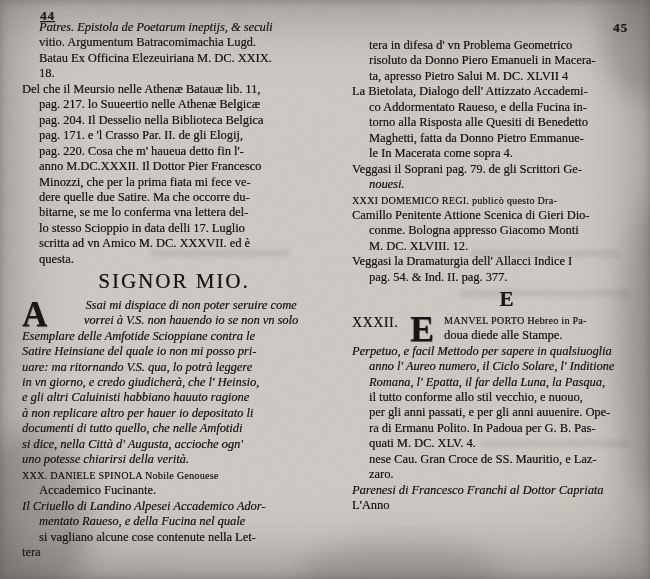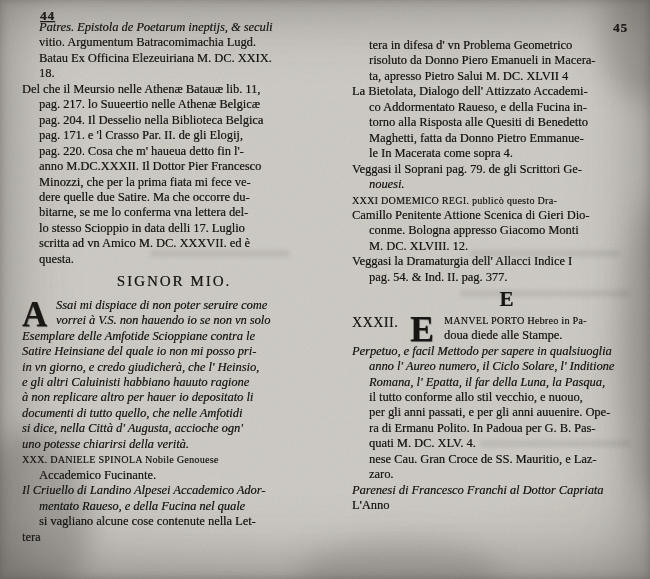--- a/index.html
+++ b/index.html
@@ -31,27 +31,27 @@
   .ind{margin-left:17px;}
   .it{font-style:italic;}
   .caps{font-size:10px;letter-spacing:.3px;}
   .cw{padding-right:10px;}
 
   .pn{position:absolute;font-size:13px;font-weight:bold;letter-spacing:1px;
       text-shadow:.4px .4px .5px rgba(20,18,16,.6);}
   .pn-left{left:40px;top:8px;text-decoration:underline;}
   .pn-right{left:613px;top:20px;}
 
-  .heading{text-align:center;font-size:15px;letter-spacing:2px;padding:7px 0 8px;}
+  .heading{text-align:center;font-size:21px;letter-spacing:2px;padding:7px 0 8px;}
   .sectE{text-align:center;font-size:21px;font-weight:bold;padding:7px 0 5px;letter-spacing:1px;}
 
   .dropwrap{position:relative;}
   .dropA{position:absolute;left:0;top:1px;font-size:35px;line-height:31px;font-weight:bold;
          text-shadow:.6px .6px .7px rgba(20,18,16,.6);}
-  .padA{margin-left:34px;}
+  .padA{margin-left:34px;text-align:center;}
 
   .dropwrapR{position:relative;}
   .lblR{position:absolute;left:0;top:2px;font-size:14px;letter-spacing:.5px;}
   .dropE{position:absolute;left:58px;top:1px;font-size:36px;line-height:31px;font-weight:bold;
          text-shadow:.6px .6px .7px rgba(20,18,16,.6);}
   .padE{margin-left:92px;}
 </style>
 </head>
 <body>
 
@@ -90,20 +90,21 @@
 
     <div class="heading">SIGNOR MIO.</div>
 
     <div class="dropwrap">
       <span class="dropA">A</span>
       <div class="ln it padA">Ssai mi dispiace di non poter seruire come</div>
       <div class="ln it padA">vorrei à V.S. non hauendo io se non vn solo</div>
     </div>
     <div class="ln it">Esemplare delle Amfotide Scioppiane contra le</div>
     <div class="ln it">Satire Heinsiane del quale io non mi posso pri-</div>
+    <div class="ln it">uare: ma ritornando V.S. qua, lo potrà leggere</div>
     <div class="ln it">in vn giorno, e credo giudicherà, che l' Heinsio,</div>
     <div class="ln it">e gli altri Caluinisti habbiano hauuto ragione</div>
     <div class="ln it">à non replicare altro per hauer io depositato li</div>
     <div class="ln it">documenti di tutto quello, che nelle Amfotidi</div>
     <div class="ln it">si dice, nella Città d' Augusta, accioche ogn'</div>
     <div class="ln it">uno potesse chiarirsi della verità.</div>
 
     <div class="ln caps">XXX. DANIELE SPINOLA Nobile Genouese</div>
     <div class="ln ind">Accademico Fucinante.</div>
 

